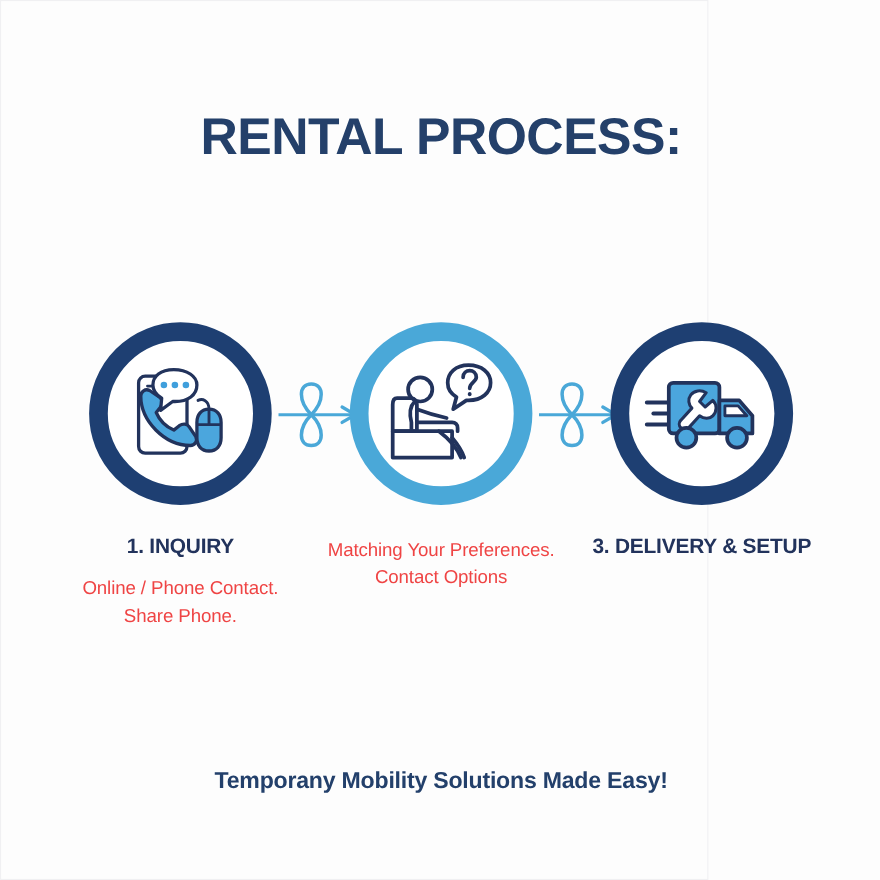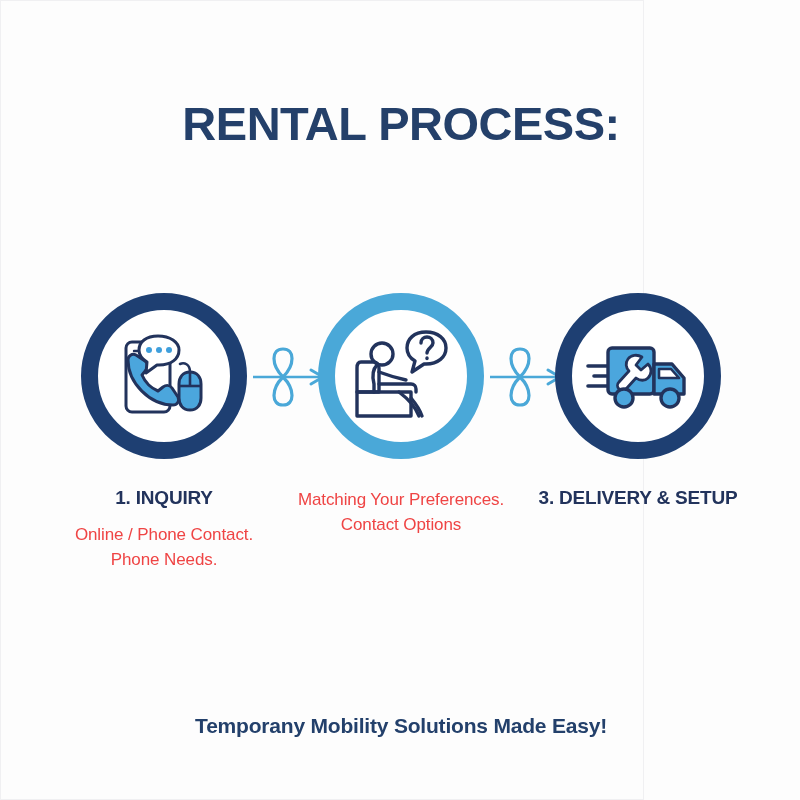--- a/index.html
+++ b/index.html
@@ -111,21 +111,20 @@
     letter-spacing: -0.1px;
   }
 
   
   .footer {
     position: absolute;
     top: 697px;
     left: 0;
     width: 800px;
     text-align: center;
-    margin-top: 16px;
   }
   .footer-text {
     font-size: 21px;
     font-weight: bold;
     color: #23406b;
     letter-spacing: -0.2px;
   }
 </style>
 </head>
 <body>
@@ -235,21 +234,21 @@
       </span>
     </div>
 
   </div>
 
   <div class="captions">
 
     <div class="caption caption-1">
       <span class="caption-title">1. INQUIRY</span>
       <span class="caption-desc-line">Online / Phone Contact.</span>
-      <span class="caption-desc-line">Phone Needs.</span>
+      <span class="caption-desc-line">Share Phone.</span>
     </div>
 
     <div class="caption caption-2">
       <span class="caption-desc-line">Matching Your Preferences.</span>
       <span class="caption-desc-line">Contact Options</span>
     </div>
 
     <div class="caption caption-3">
       <span class="caption-title">3. DELIVERY &amp; SETUP</span>
     </div>

